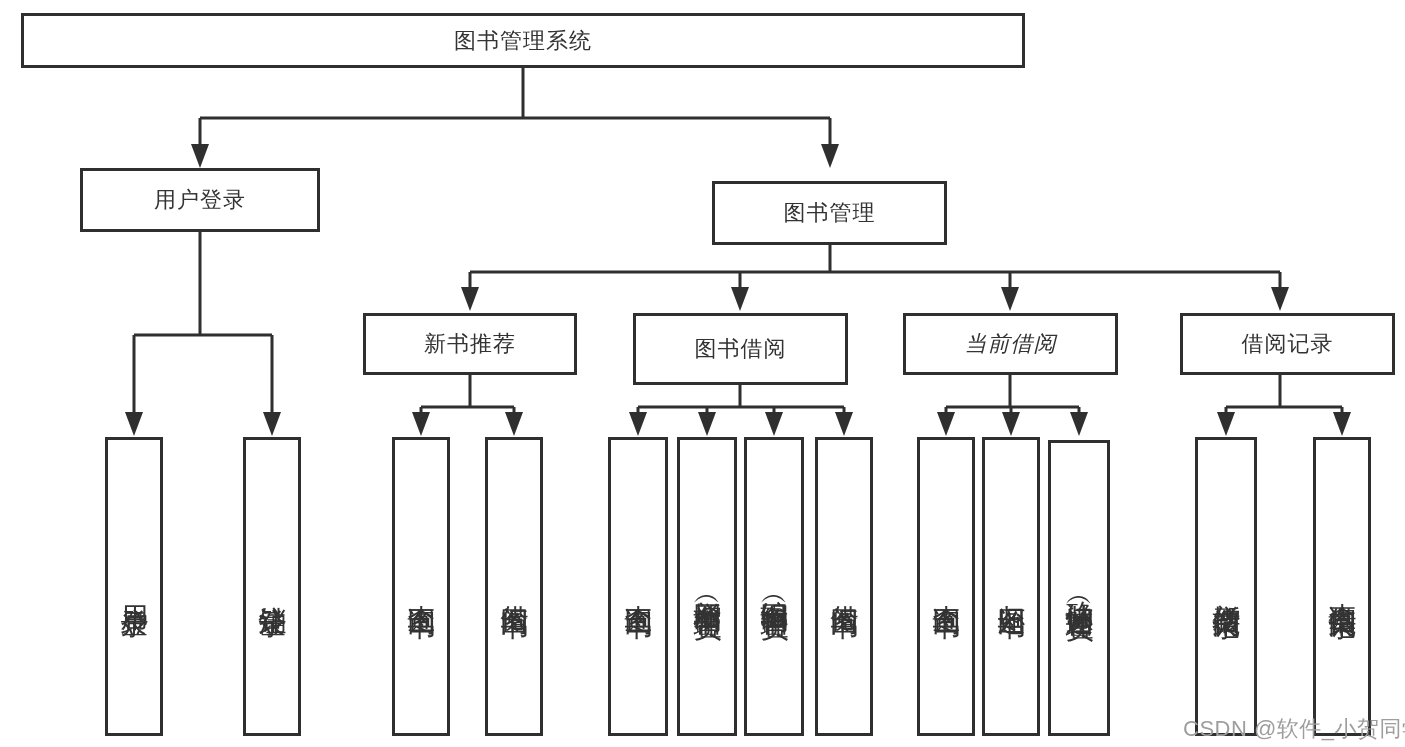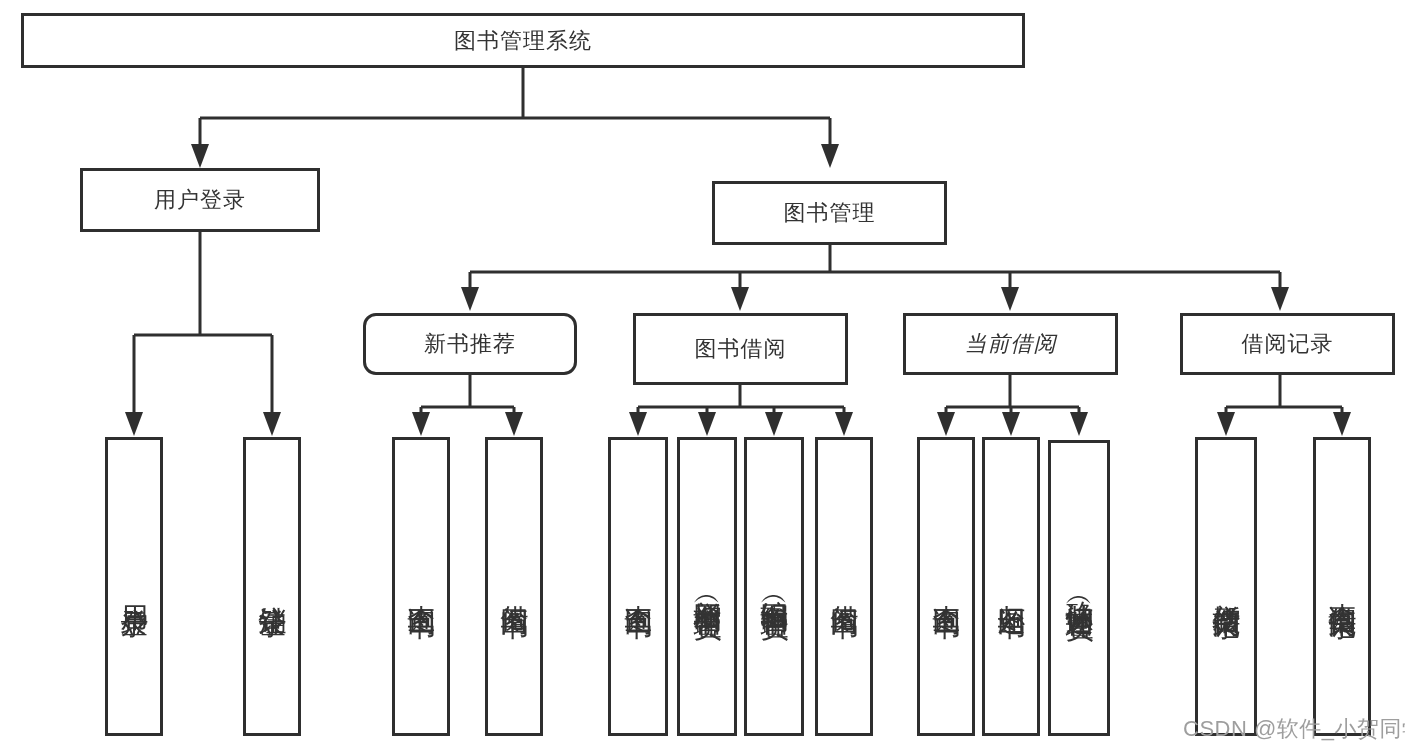--- a/index.html
+++ b/index.html
@@ -92,21 +92,21 @@
       <path d="M1217 412 L1235 412 L1226 436 Z"></path>
       <path d="M1333 412 L1351 412 L1342 436 Z"></path>
     </g>
   </svg>
 
   <div class="hnode" style="left:21px; top:13px; width:1004px; height:55px;">图书管理系统</div>
 
   <div class="hnode" style="left:80px; top:168px; width:240px; height:64px;">用户登录</div>
   <div class="hnode" style="left:712px; top:168px; width:235px; height:64px;margin-top:13px;">图书管理</div>
 
-  <div class="hnode" style="left:363px; top:313px; width:214px; height:62px;border-radius:13px;">新书推荐</div>
+  <div class="hnode" style="left:363px; top:313px; width:214px; height:62px;">新书推荐</div>
   <div class="hnode" style="left:633px; top:313px; width:215px; height:72px;">图书借阅</div>
   <div class="hnode" style="left:903px; top:313px; width:215px; height:62px;font-style:italic;">当前借阅</div>
   <div class="hnode" style="left:1180px; top:313px; width:215px; height:62px;">借阅记录</div>
 
   <div class="vnode" style="left:105px; top:437px; width:58px; height:299px;">用户登录</div>
   <div class="vnode" style="left:243px; top:437px; width:58px; height:299px;">注销登录</div>
 
   <div class="vnode" style="left:392px; top:437px; width:58px; height:299px;">查询图书</div>
   <div class="vnode" style="left:485px; top:437px; width:58px; height:299px;">借阅图书</div>
 

